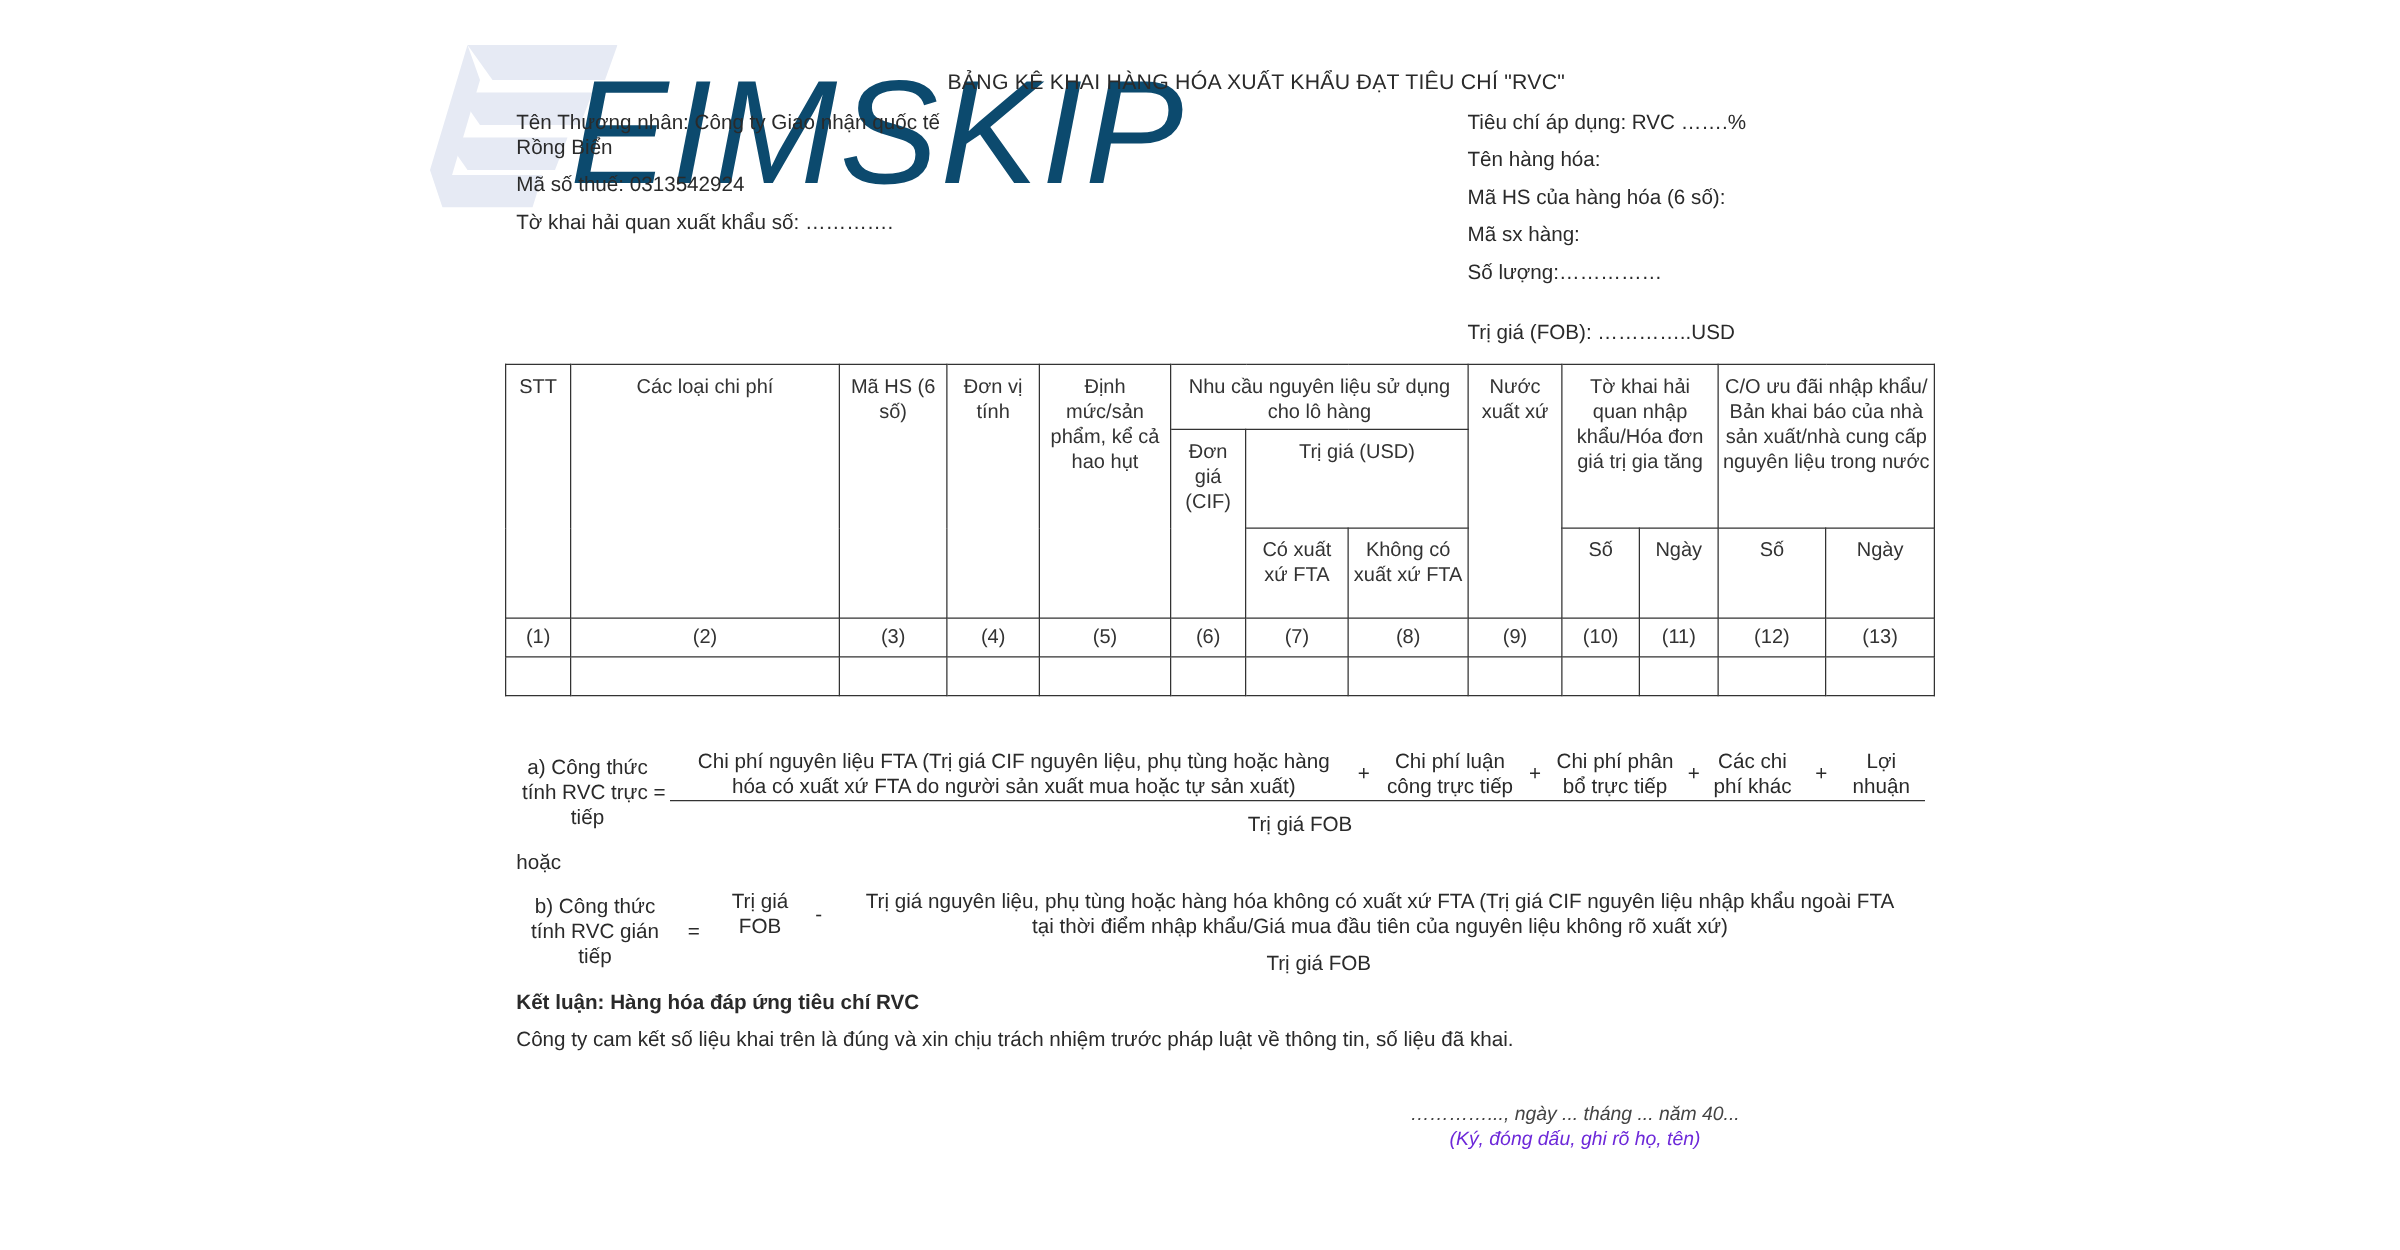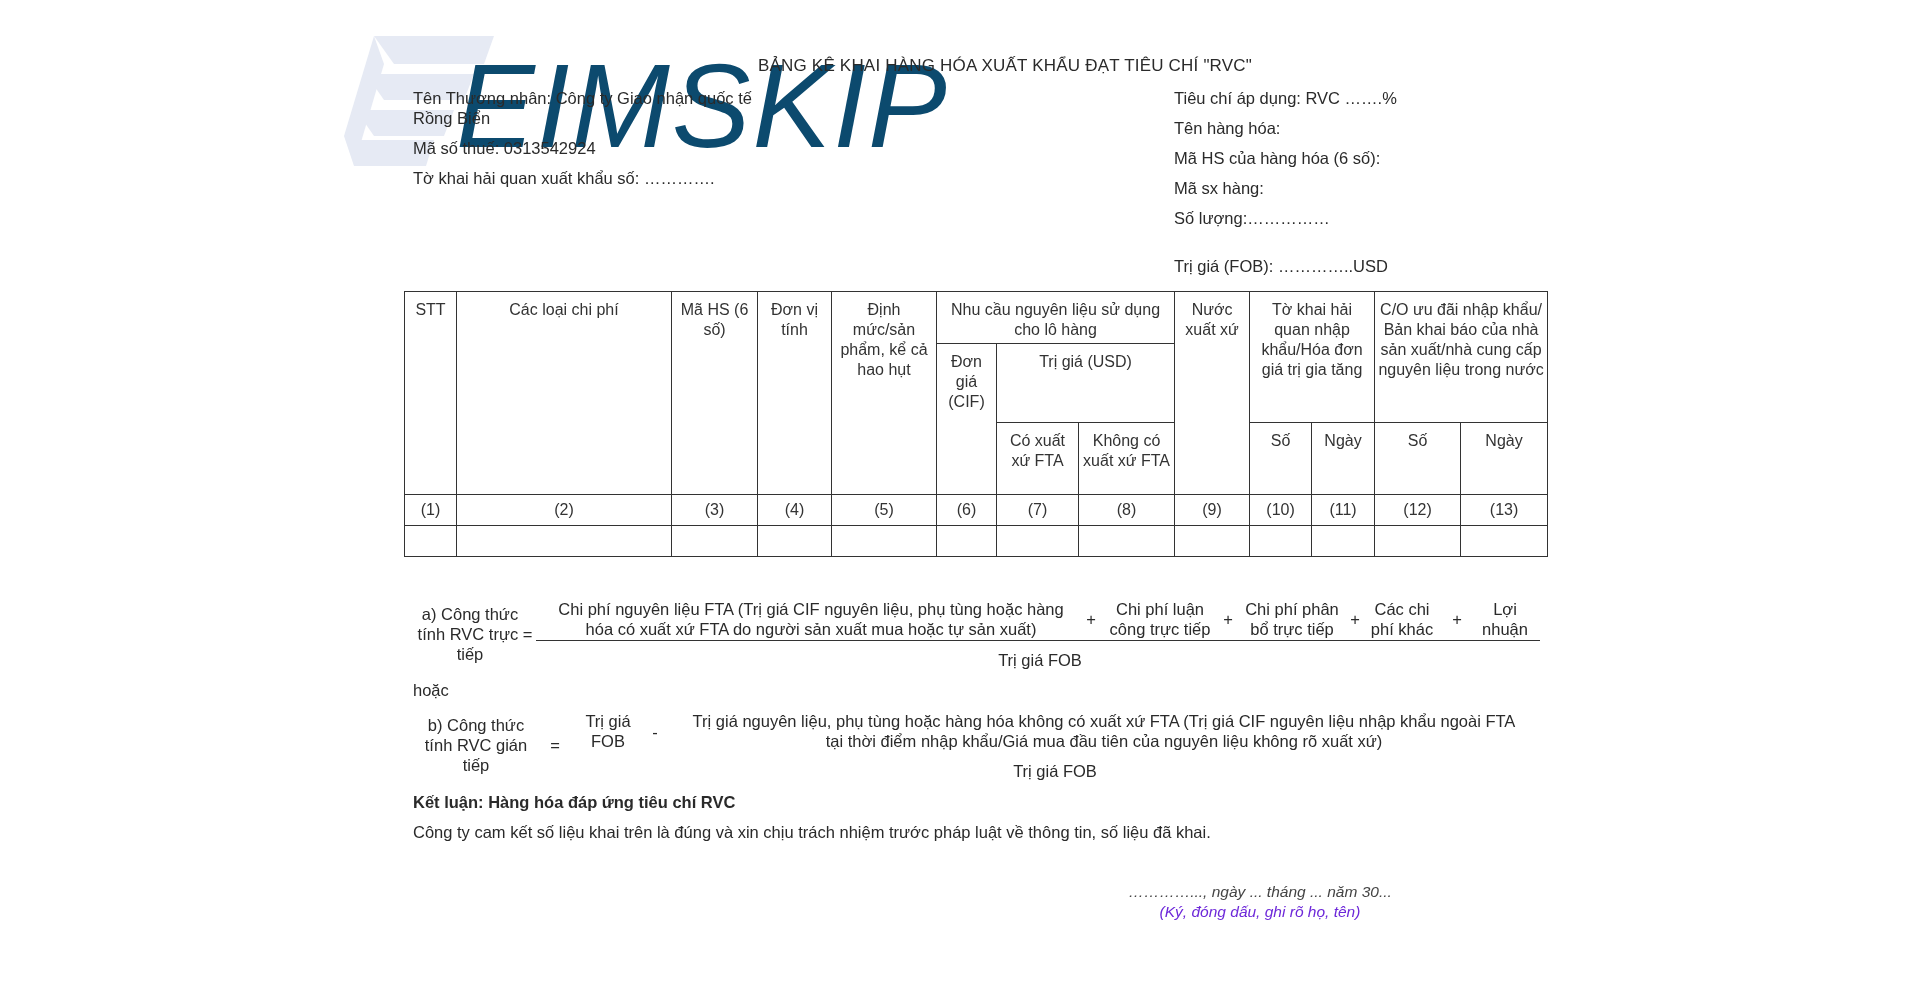--- a/index.html
+++ b/index.html
@@ -171,15 +171,15 @@
   <div class="frac" style="left:648px; top:722px; width:14px;">-</div>
   <div class="frac" style="left:664px; top:711px; width:880px;">Trị giá nguyên liệu, phụ tùng hoặc hàng hóa không có xuất xứ FTA (Trị giá CIF nguyên liệu nhập khẩu ngoài FTA</div>
   <div class="frac" style="left:664px; top:731px; width:880px;">tại thời điểm nhập khẩu/Giá mua đầu tiên của nguyên liệu không rõ xuất xứ)</div>
   <div class="frac" style="left:965px; top:761px; width:180px;">Trị giá FOB</div>
 </div>
 
 <div class="abs txt bold" style="left:413px; top:792px;">Kết luận: Hàng hóa đáp ứng tiêu chí RVC</div>
 <div class="abs txt" style="left:413px; top:822px;">Công ty cam kết số liệu khai trên là đúng và xin chịu trách nhiệm trước pháp luật về thông tin, số liệu đã khai.</div>
 
 <div class="abs" style="left:1040px; top:882px; width:440px; text-align:center;">
-  <div class="txt ital" style="font-size:15.5px; color:#444;">…………..., ngày ... tháng ... năm 30...</div>
+  <div class="txt ital" style="font-size:15.5px; color:#444;">…………..., ngày ... tháng ... năm 40...</div>
   <div class="txt ital" style="font-size:15.5px; color:#6d28d9;">(Ký, đóng dấu, ghi rõ họ, tên)</div>
 </div>
 
 </body></html>

